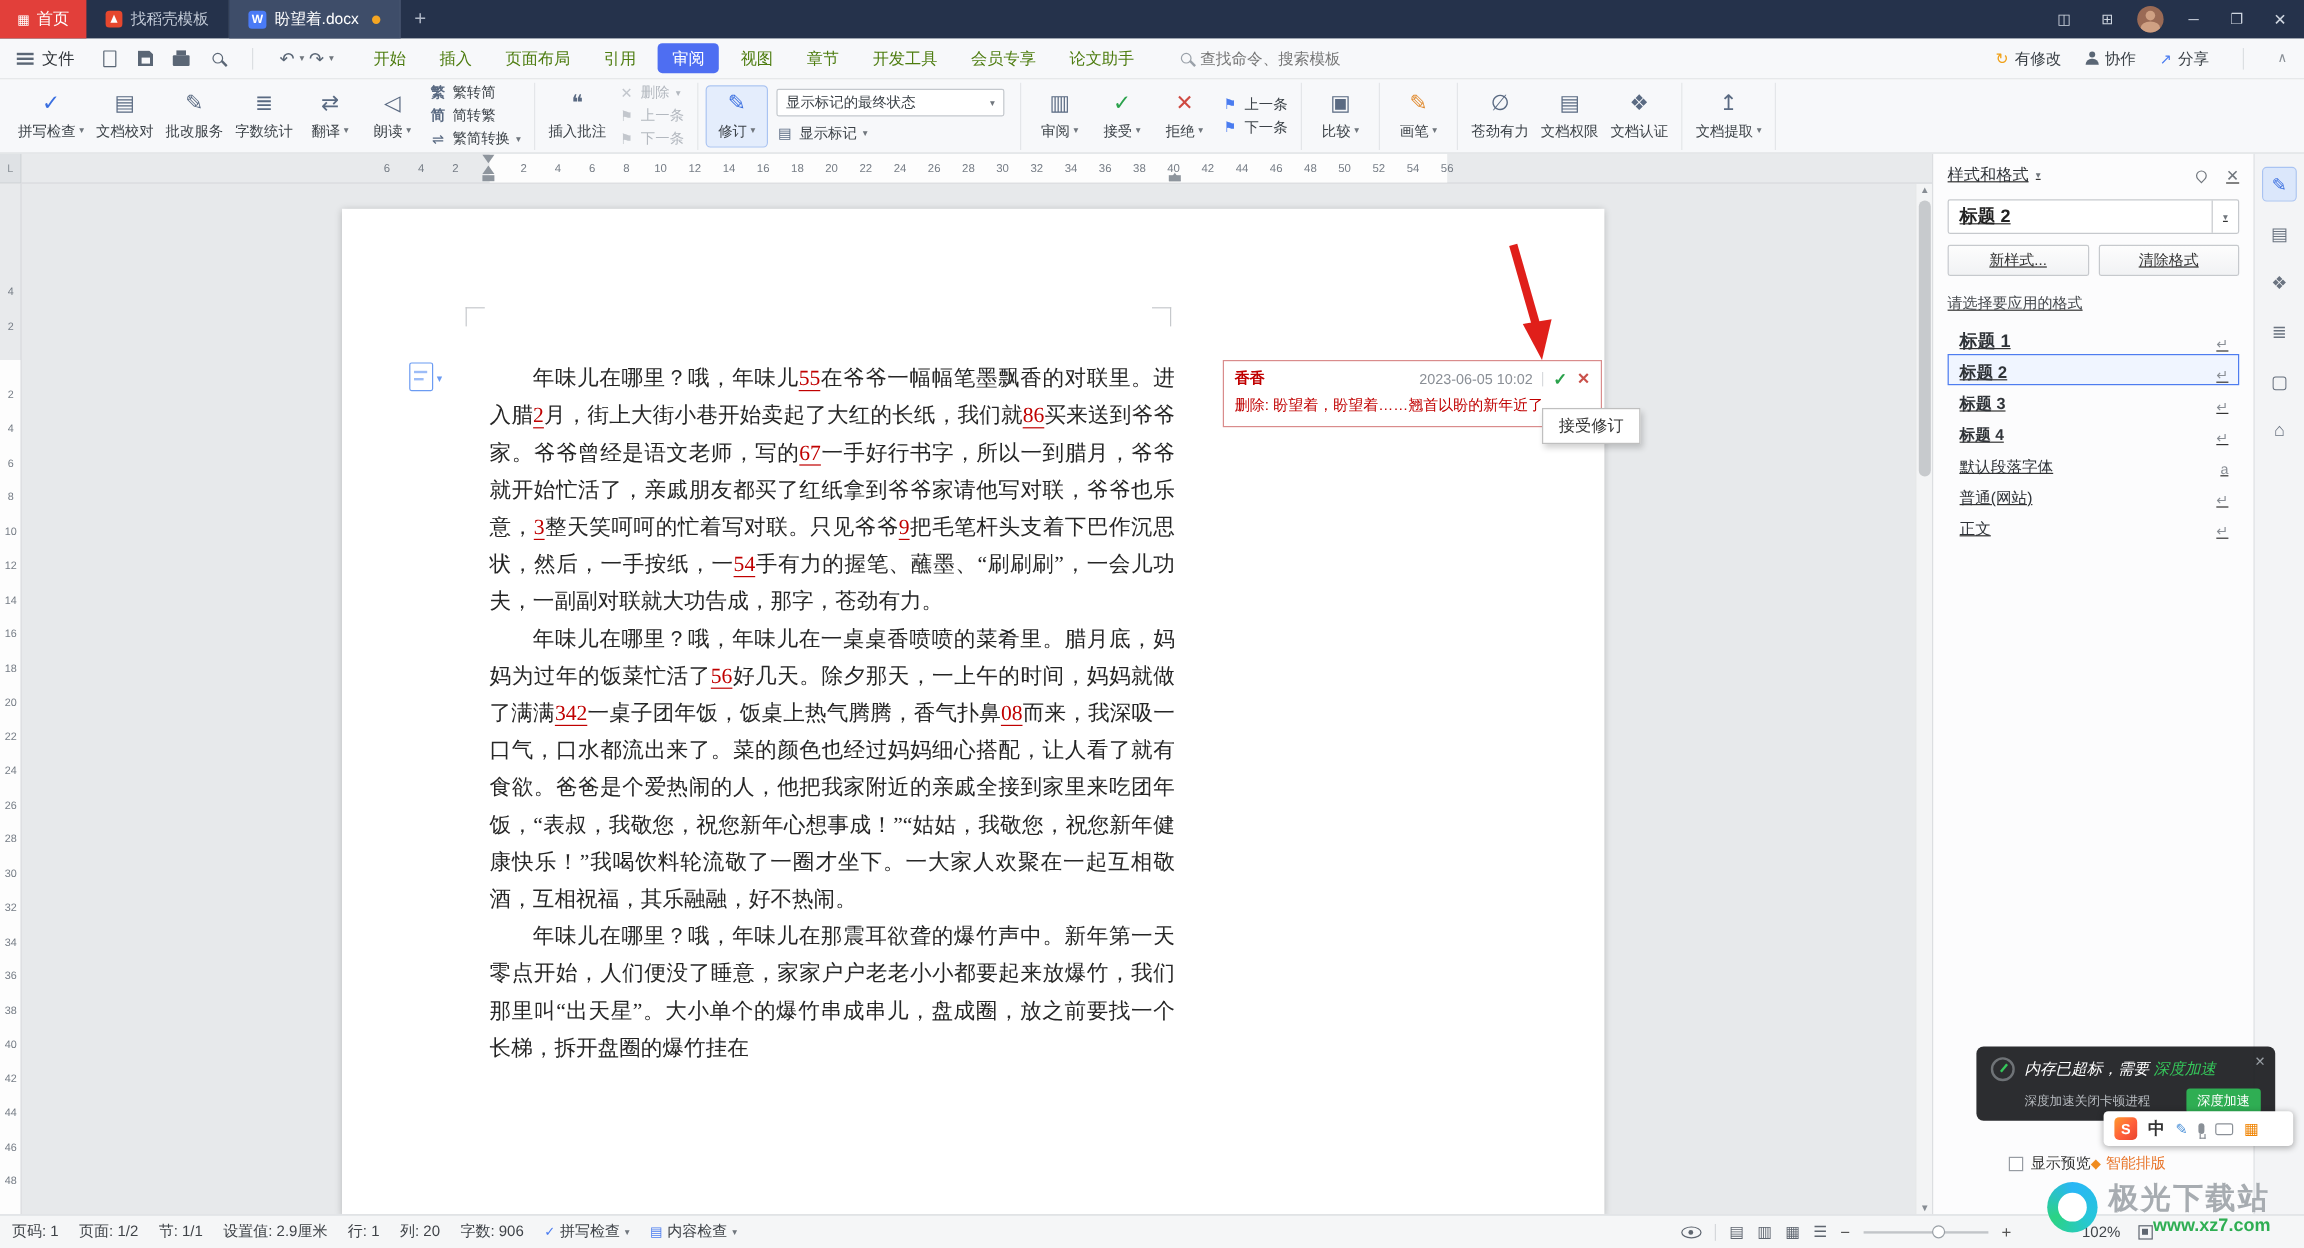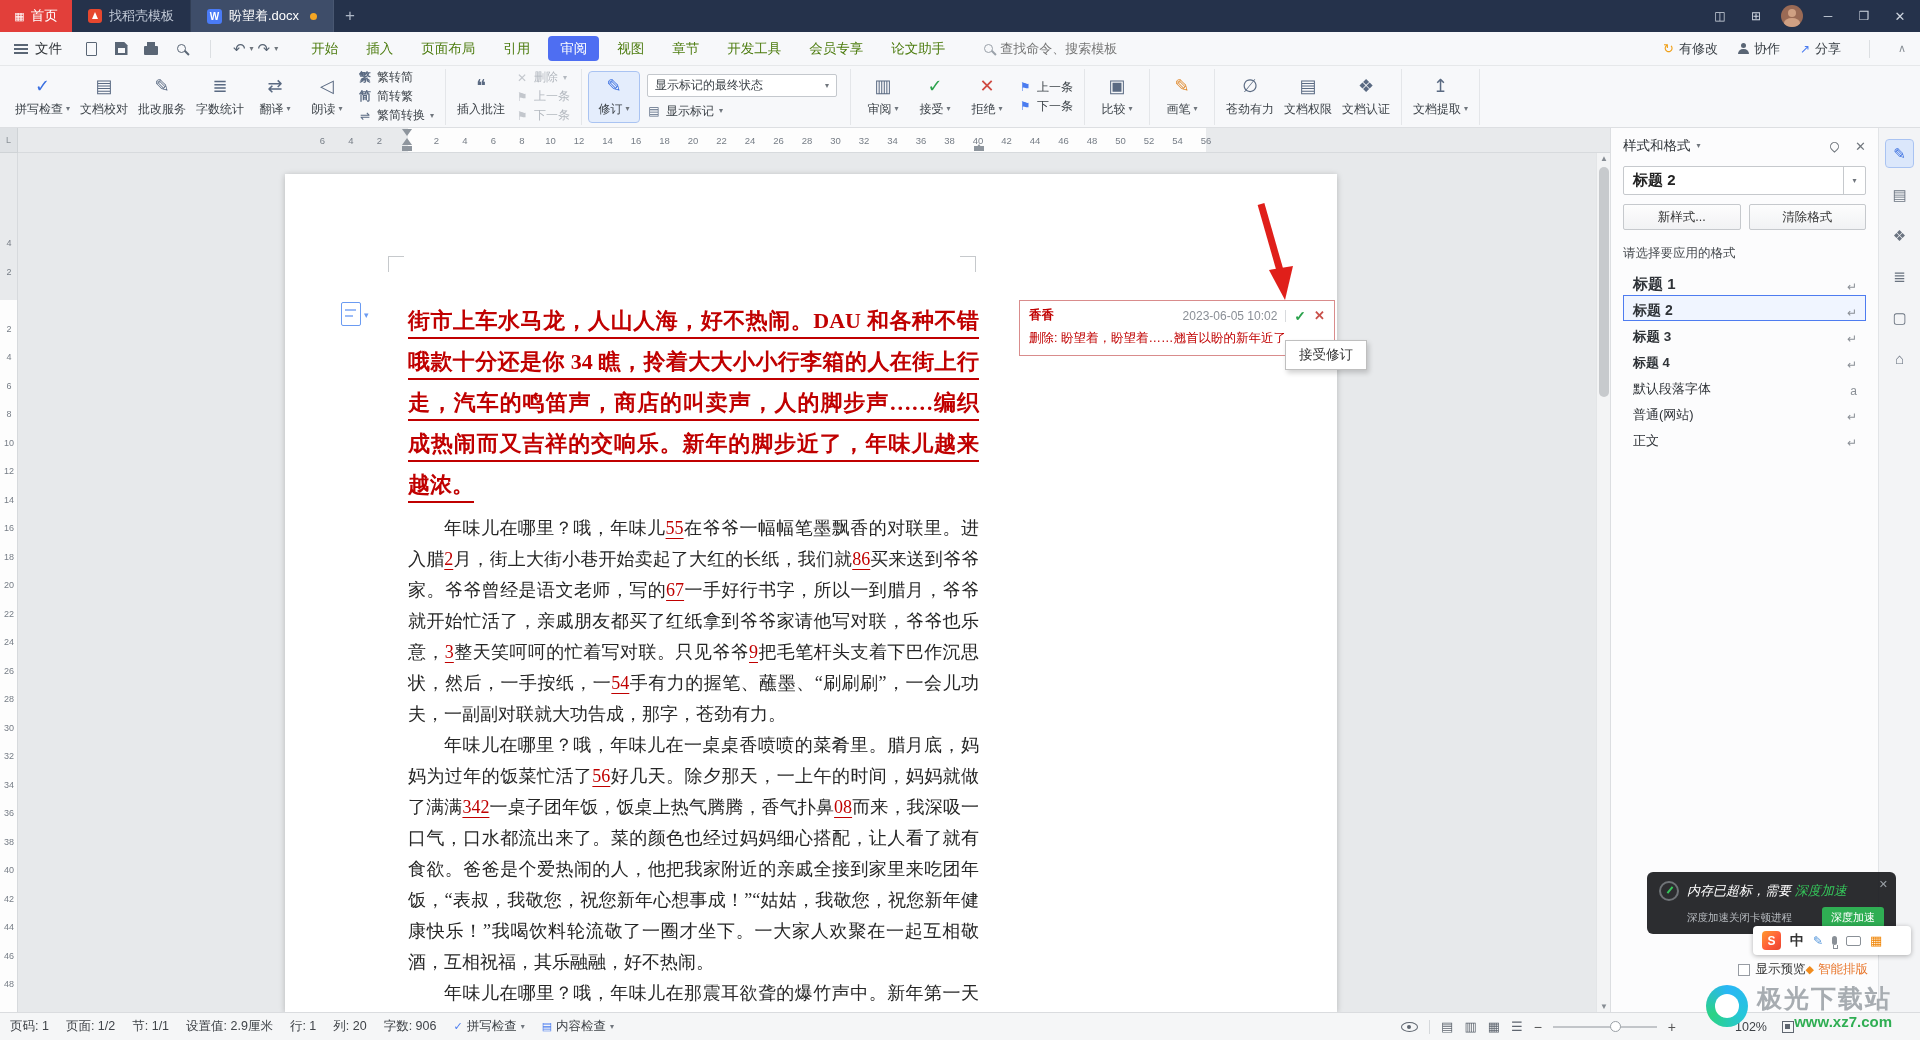--- a/index.html
+++ b/index.html
@@ -122,40 +122,40 @@
   .arrow-svg{position:absolute;left:1245px;top:200px;z-index:30;pointer-events:none;}
   .tooltip{position:absolute;left:1285px;top:340px;background:#fff;border:1px solid #bfbfbf;box-shadow:2px 3px 5px rgba(0,0,0,.18);padding:5px 13px;font-size:13.5px;color:#333;z-index:29;}
 
   
   .vscroll{position:absolute;left:1596px;top:153px;width:14px;height:859px;background:#f3f4f5;border-left:1px solid #e3e5e7;z-index:9;}
   .vs-up{position:absolute;top:1px;left:0;width:14px;text-align:center;font-size:8px;color:#868c93;}
   .vs-down{position:absolute;bottom:1px;left:0;width:14px;text-align:center;font-size:8px;color:#868c93;}
   .vs-thumb{position:absolute;left:2px;top:14px;width:10px;height:230px;border-radius:5px;background:#c7cacd;}
 
   
-  .sidebar{position:absolute;left:1610px;top:128px;width:268px;height:884px;background:#fcfcfd;border-left:1px solid #dcdee1;z-index:8;}
+  .sidebar{position:absolute;left:1610px;top:128px;width:268px;height:884px;background:#fcfcfd;border-left:1px solid #dcdee1;z-index:8;text-decoration:underline;}
   .sp-head{display:flex;align-items:center;gap:6px;padding:9px 12px 7px;font-size:13.5px;color:#2f3338;}
   .sp-head .caret{margin-right:auto;}
   .pin-ic{width:9px;height:9px;border:1.5px solid #70767d;border-radius:50% 50% 50% 0;transform:rotate(-45deg);margin-right:10px;}
   .sp-close{color:#70767d;font-size:13px;}
   .cur-style{margin:4px 12px 0;display:flex;height:29px;border:1px solid #c6c9cd;background:#fff;border-radius:2px;}
   .cur-style .cs-label{flex:1;display:flex;align-items:center;padding-left:9px;font-size:15px;font-weight:bold;color:#222;}
   .cur-style .cs-dd{width:22px;border-left:1px solid #c6c9cd;display:flex;align-items:center;justify-content:center;}
   .sp-btns{display:flex;gap:8px;margin:9px 12px 0;}
   .sp-btn{flex:1;height:26px;border:1px solid #c6c9cd;border-radius:2px;background:linear-gradient(#fdfdfd,#f1f2f4);font-size:12.5px;color:#333;display:flex;align-items:center;justify-content:center;}
   .sp-hint{margin:15px 12px 7px;font-size:12.5px;color:#45494e;}
   .styles-list{margin:0 12px;}
   .style-item{height:26px;display:flex;align-items:flex-end;justify-content:space-between;padding:0 8px 0 9px;border:1px solid transparent;font-size:13px;color:#2f3338;}
   .style-item.selected{border-color:#4e7cf0;background:#f0f5ff;}
   .si-mark{color:#8a8f96;font-size:12px;}
   .si-heading1 .si-label{font-weight:bold;font-size:15px;}
   .si-heading2 .si-label{font-weight:bold;font-size:14px;}
   .si-heading3 .si-label{font-weight:bold;font-size:13.5px;}
   .si-heading4 .si-label{font-weight:bold;font-size:13px;}
-  .panel-bottom{position:absolute;bottom:34px;left:0;right:10px;display:flex;align-items:center;justify-content:flex-end;}
+  .panel-bottom{position:absolute;bottom:34px;left:0;right:10px;display:flex;align-items:center;justify-content:center;}
   .chk-row{display:flex;align-items:center;gap:6px;font-size:12.5px;color:#333;}
   .chk{width:12px;height:12px;border:1px solid #979ca3;background:#fff;}
   .smart-typeset{display:flex;align-items:center;gap:4px;font-size:12.5px;color:#e8762c;}
   .st-ic{color:#f08c1f;font-size:11px;}
 
   
   .rail{position:absolute;left:1878px;top:128px;width:42px;height:884px;background:#f3f4f6;border-left:1px solid #e2e4e7;display:flex;flex-direction:column;align-items:center;padding-top:12px;gap:14px;z-index:8;}
   .rail-btn{width:27px;height:27px;display:flex;align-items:center;justify-content:center;border-radius:3px;color:#6a7380;font-size:15px;}
   .rail-btn.active{background:#dbe7fb;outline:1px solid #a9c3f2;color:#3a6fe0;}
 
@@ -550,21 +550,20 @@
 </div>
 
 <div class="page" data-name="document-page">
   <span class="corner-mark cm-tl" data-name="margin-corner-mark"></span>
   <span class="corner-mark cm-tr" data-name="margin-corner-mark"></span>
   <div class="para-ic-wrap" data-name="paragraph-layout-button">
     <span class="para-ic" data-name="paragraph-layout-icon"></span>
     <span class="para-caret" data-name="chevron-down-icon">▾</span>
   </div>
   <div class="page-content" data-name="doc-text">
-      <p class="doc-heading" data-name="inserted-heading-paragraph">街市上车水马龙，人山人海，好不热闹。DAU 和各种不错哦款十分还是你 34 瞧，拎着大大小小行李箱的人在街上行走，汽车的鸣笛声，商店的叫卖声，人的脚步声……编织成热闹而又吉祥的交响乐。新年的脚步近了，年味儿越来越浓。</p>
       <p class="doc-para" data-name="body-paragraph"><span>年味儿在哪里？哦，年味儿</span><span class="ins" data-name="inserted-text">55</span><span>在爷爷一幅幅笔墨飘香的对联里。进入腊</span><span class="ins" data-name="inserted-text">2</span><span>月，街上大街小巷开始卖起了大红的长纸，我们就</span><span class="ins" data-name="inserted-text">86</span><span>买来送到爷爷家。爷爷曾经是语文老师，写的</span><span class="ins" data-name="inserted-text">67</span><span>一手好行书字，所以一到腊月，爷爷就开始忙活了，亲戚朋友都买了红纸拿到爷爷家请他写对联，爷爷也乐意，</span><span class="ins" data-name="inserted-text">3</span><span>整天笑呵呵的忙着写对联。只见爷爷</span><span class="ins" data-name="inserted-text">9</span><span>把毛笔杆头支着下巴作沉思状，然后，一手按纸，一</span><span class="ins" data-name="inserted-text">54</span><span>手有力的握笔、蘸墨、“刷刷刷”，一会儿功夫，一副副对联就大功告成，那字，苍劲有力。</span></p>
       <p class="doc-para" data-name="body-paragraph"><span>年味儿在哪里？哦，年味儿在一桌桌香喷喷的菜肴里。腊月底，妈妈为过年的饭菜忙活了</span><span class="ins" data-name="inserted-text">56</span><span>好几天。除夕那天，一上午的时间，妈妈就做了满满</span><span class="ins" data-name="inserted-text">342</span><span>一桌子团年饭，饭桌上热气腾腾，香气扑鼻</span><span class="ins" data-name="inserted-text">08</span><span>而来，我深吸一口气，口水都流出来了。菜的颜色也经过妈妈细心搭配，让人看了就有食欲。爸爸是个爱热闹的人，他把我家附近的亲戚全接到家里来吃团年饭，“表叔，我敬您，祝您新年心想事成！”“姑姑，我敬您，祝您新年健康快乐！”我喝饮料轮流敬了一圈才坐下。一大家人欢聚在一起互相敬酒，互相祝福，其乐融融，好不热闹。</span></p>
       <p class="doc-para" data-name="body-paragraph"><span>年味儿在哪里？哦，年味儿在那震耳欲聋的爆竹声中。新年第一天零点开始，人们便没了睡意，家家户户老老小小都要起来放爆竹，我们那里叫“出天星”。大小单个的爆竹串成串儿，盘成圈，放之前要找一个长梯，拆开盘圈的爆竹挂在</span></p>
     </div>
   <div class="rev-bubble" data-name="revision-bubble">
     <div class="rb-head" data-name="revision-bubble-header">
       <span class="rb-author" data-name="revision-author">香香</span>
       <span class="rb-time" data-name="revision-timestamp">2023-06-05 10:02</span>
       <span class="rb-div" data-name="divider"></span>
       <span class="rb-accept" data-name="accept-revision-button">✓</span>

